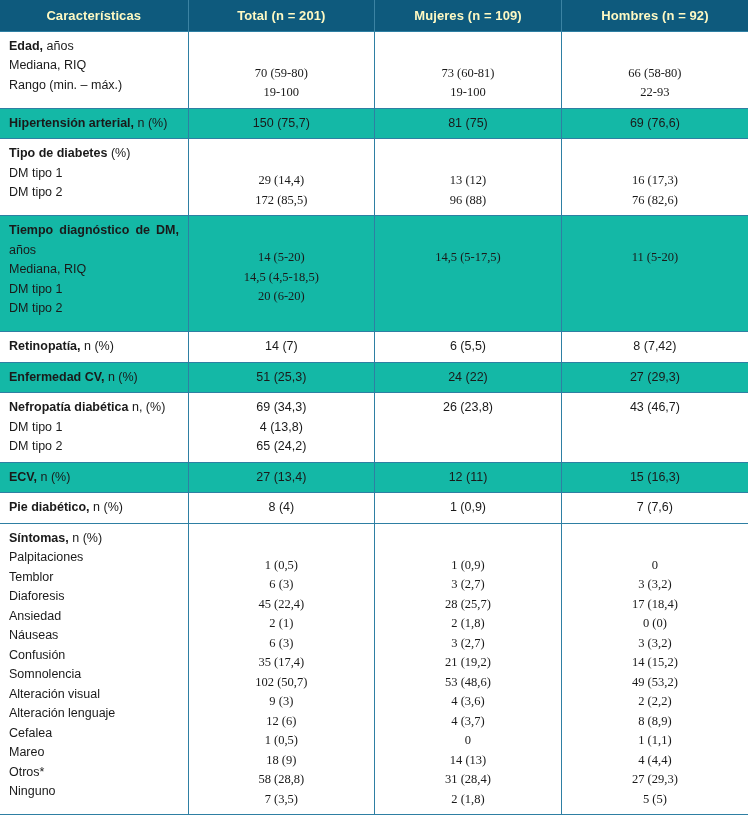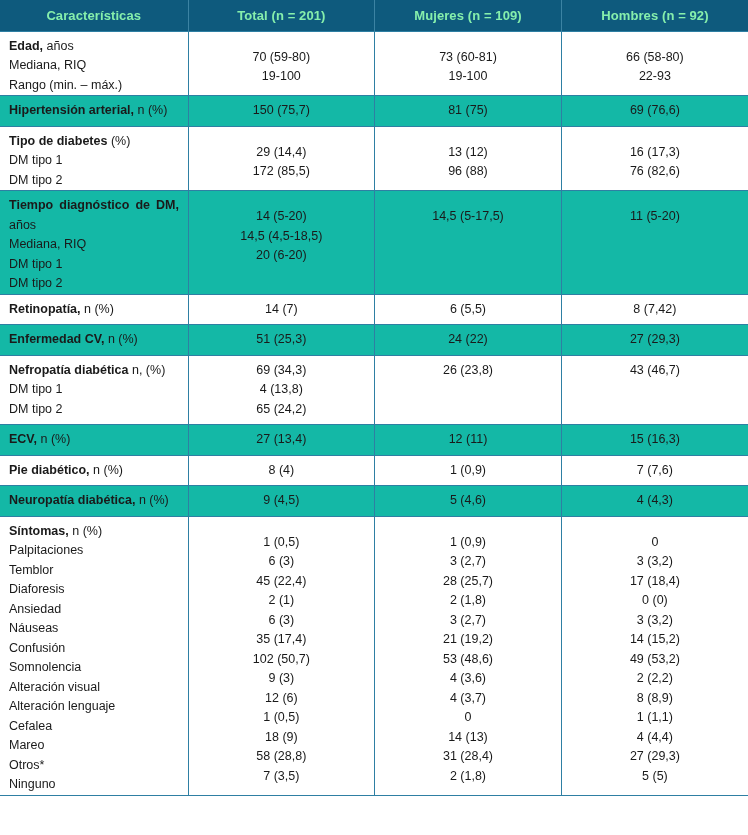--- a/index.html
+++ b/index.html
@@ -24,21 +24,21 @@
     width: 748px;
     border-collapse: collapse;
     table-layout: fixed;
     font-size: 12.5px;
   }
   col.c-char { width: 188px; }
   col.c-col  { width: 186.67px; }
 
   thead th {
     background: #0e5a7d;
-    color: #86efac;
+    color: #fef9c3;
     font-weight: bold;
     font-size: 13px;
     text-align: center;
     height: 31px;
     padding: 0 4px;
     border-right: 1px solid #3c83a3;
     letter-spacing: .1px;
   }
   thead th:last-child { border-right: none; }
   thead th.th-char { }
@@ -63,21 +63,21 @@
   .cell-label {
     padding: 5px 0 0 9px;
     text-align: left;
     line-height: 19.5px;
   }
   .cell-val {
     padding: 5px 0 5px 0;
     text-align: center;
     line-height: 19.5px;
   }
-  .cell-val.offset-1 { padding-top: 16px; }
+  .cell-val.offset-1 { padding-top: 32px; font-family: Liberation Serif, serif; }
 
   .lbl { display: block; white-space: nowrap; }
   .lbl b { font-weight: bold; }
   .lbl .reg { font-weight: normal; }
   .val { display: block; white-space: nowrap; }
   .val.empty { visibility: hidden; }
 
   .lbl.justify {
     text-align: justify;
     text-align-last: justify;
@@ -255,34 +255,20 @@
           <td class="cell-val">
             <span class="val">8 (4)</span>
           </td>
           <td class="cell-val">
             <span class="val">1 (0,9)</span>
           </td>
           <td class="cell-val">
             <span class="val">7 (7,6)</span>
           </td>
         </tr>
-        <tr class="band shaded">
-          <td class="cell-label">
-            <span class="lbl"><b>Neuropatía diabética,</b><span class="reg"> n (%)</span></span>
-          </td>
-          <td class="cell-val">
-            <span class="val">9 (4,5)</span>
-          </td>
-          <td class="cell-val">
-            <span class="val">5 (4,6)</span>
-          </td>
-          <td class="cell-val">
-            <span class="val">4 (4,3)</span>
-          </td>
-        </tr>
         <tr class="band plain last-row">
           <td class="cell-label">
             <span class="lbl"><b>Síntomas,</b><span class="reg"> n (%)</span></span>
             <span class="lbl"><span class="reg">Palpitaciones</span></span>
             <span class="lbl"><span class="reg">Temblor</span></span>
             <span class="lbl"><span class="reg">Diaforesis</span></span>
             <span class="lbl"><span class="reg">Ansiedad</span></span>
             <span class="lbl"><span class="reg">Náuseas</span></span>
             <span class="lbl"><span class="reg">Confusión</span></span>
             <span class="lbl"><span class="reg">Somnolencia</span></span>

